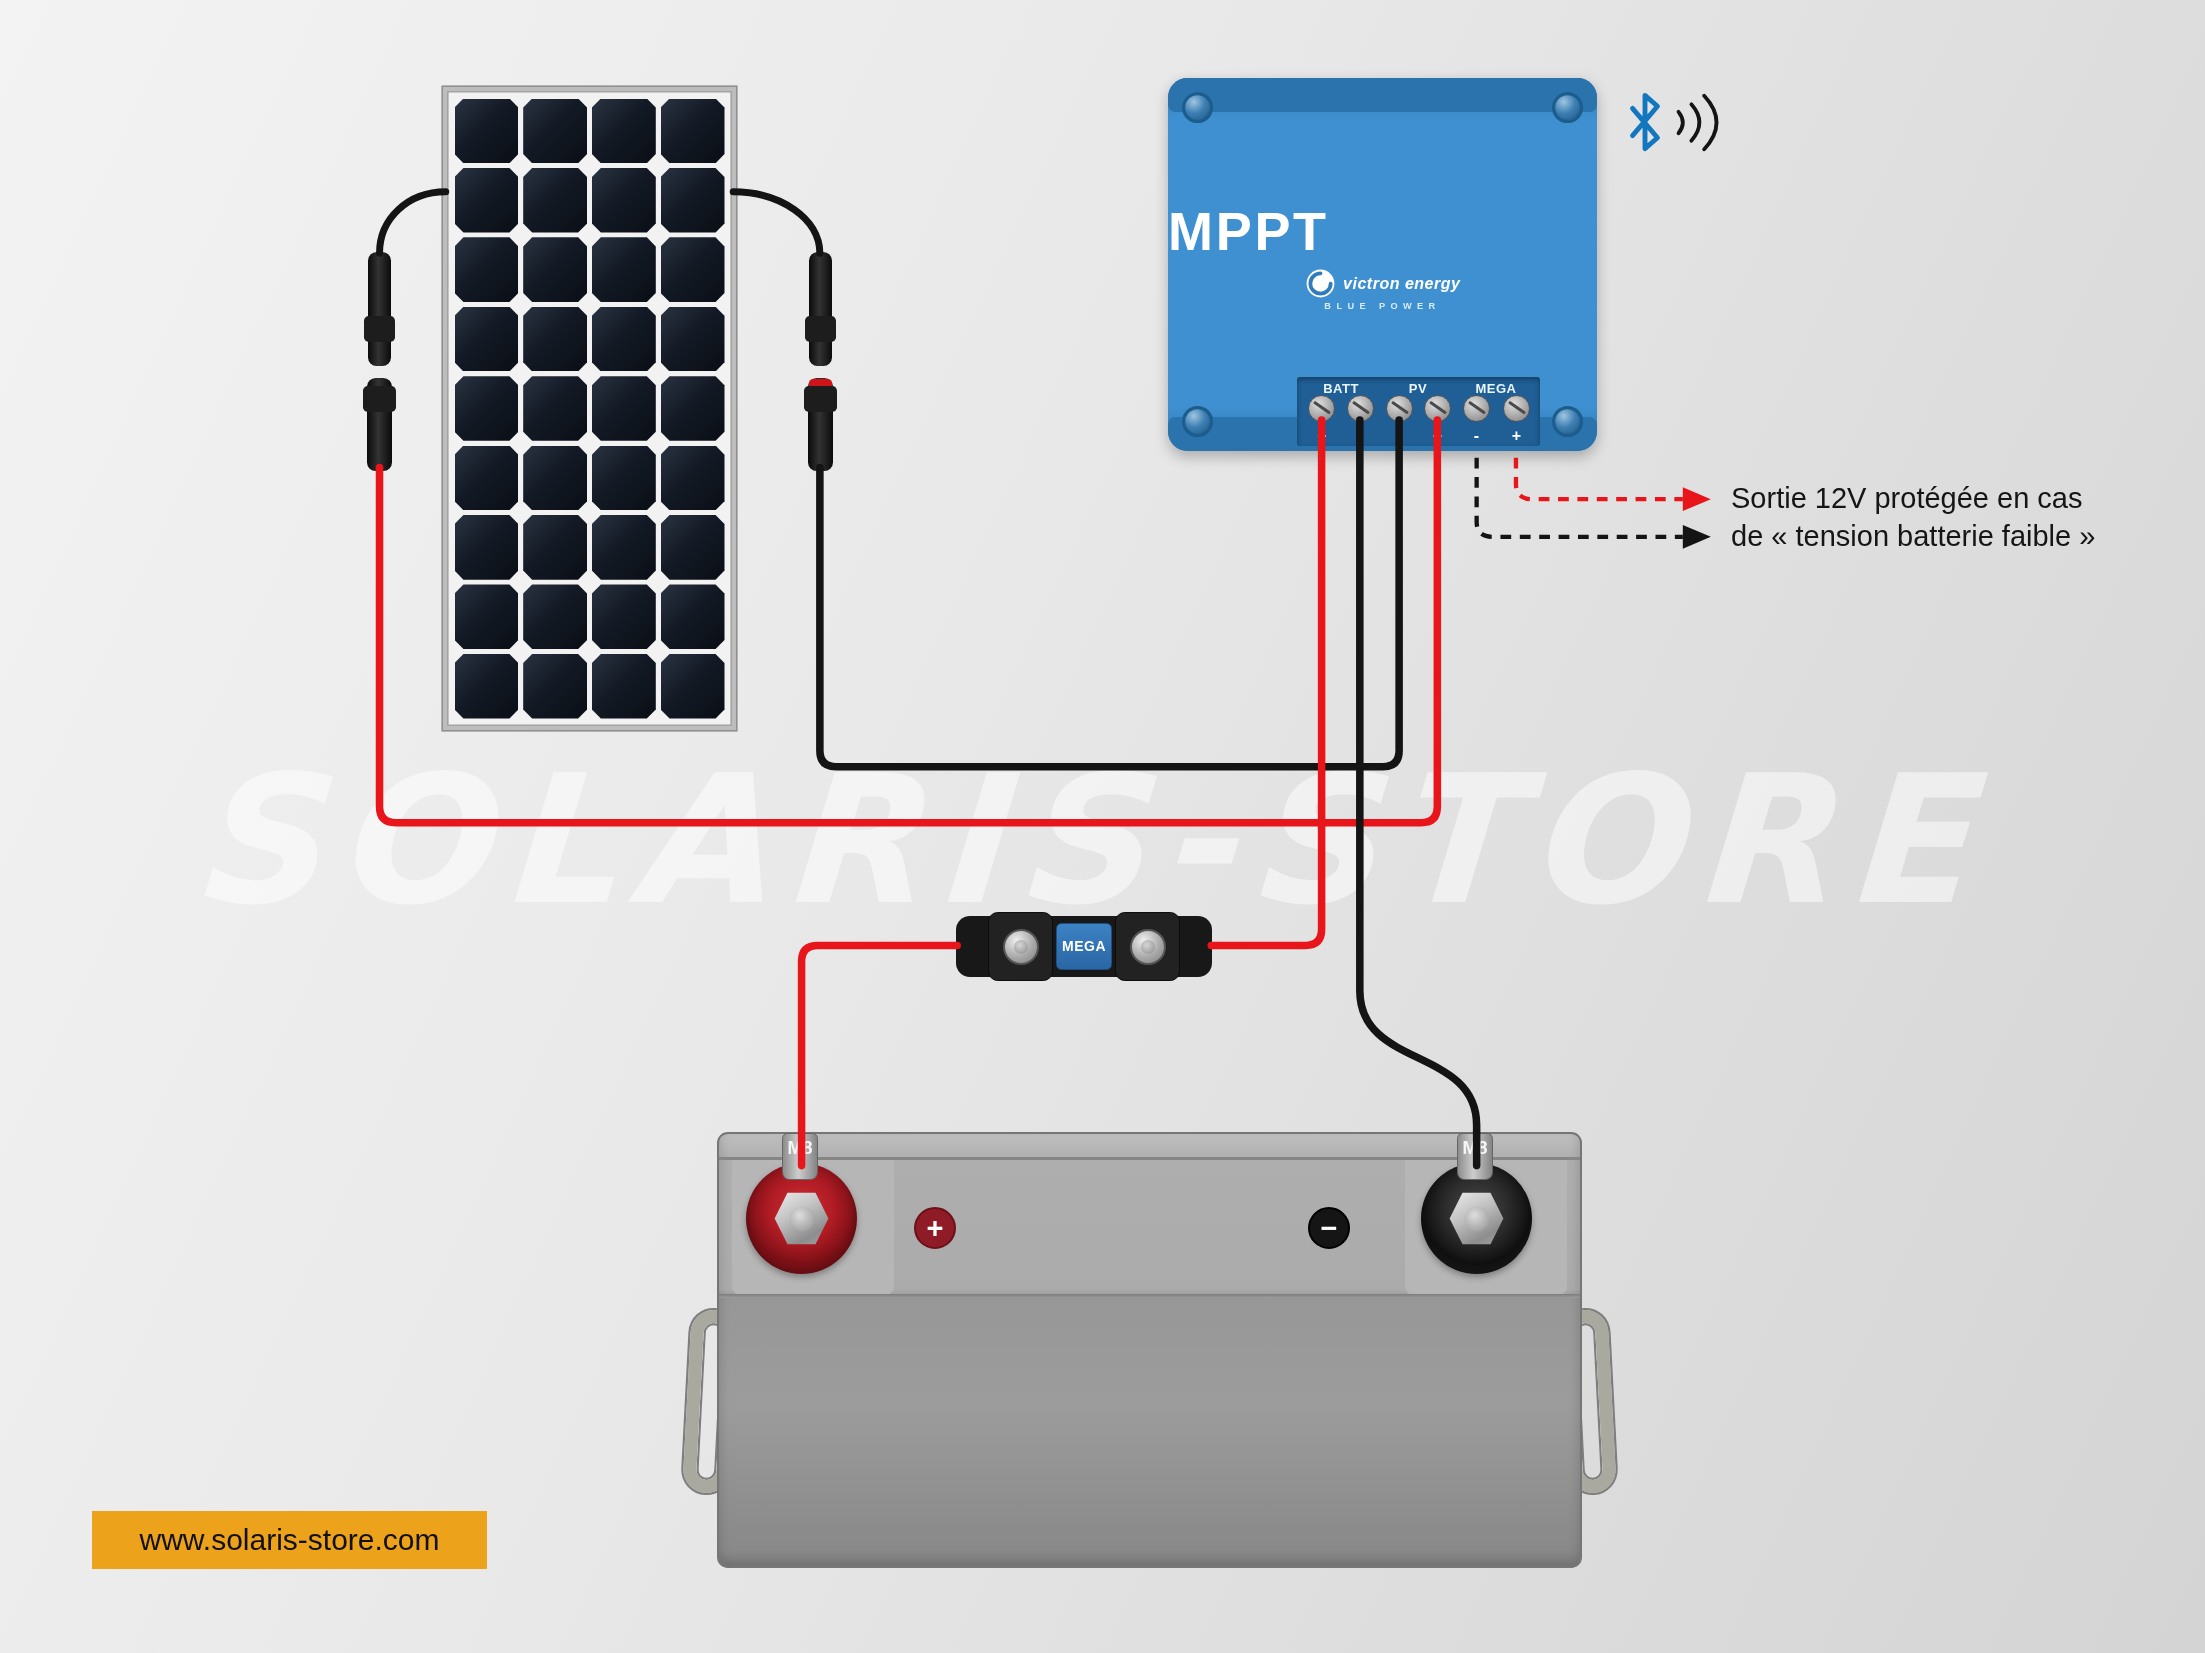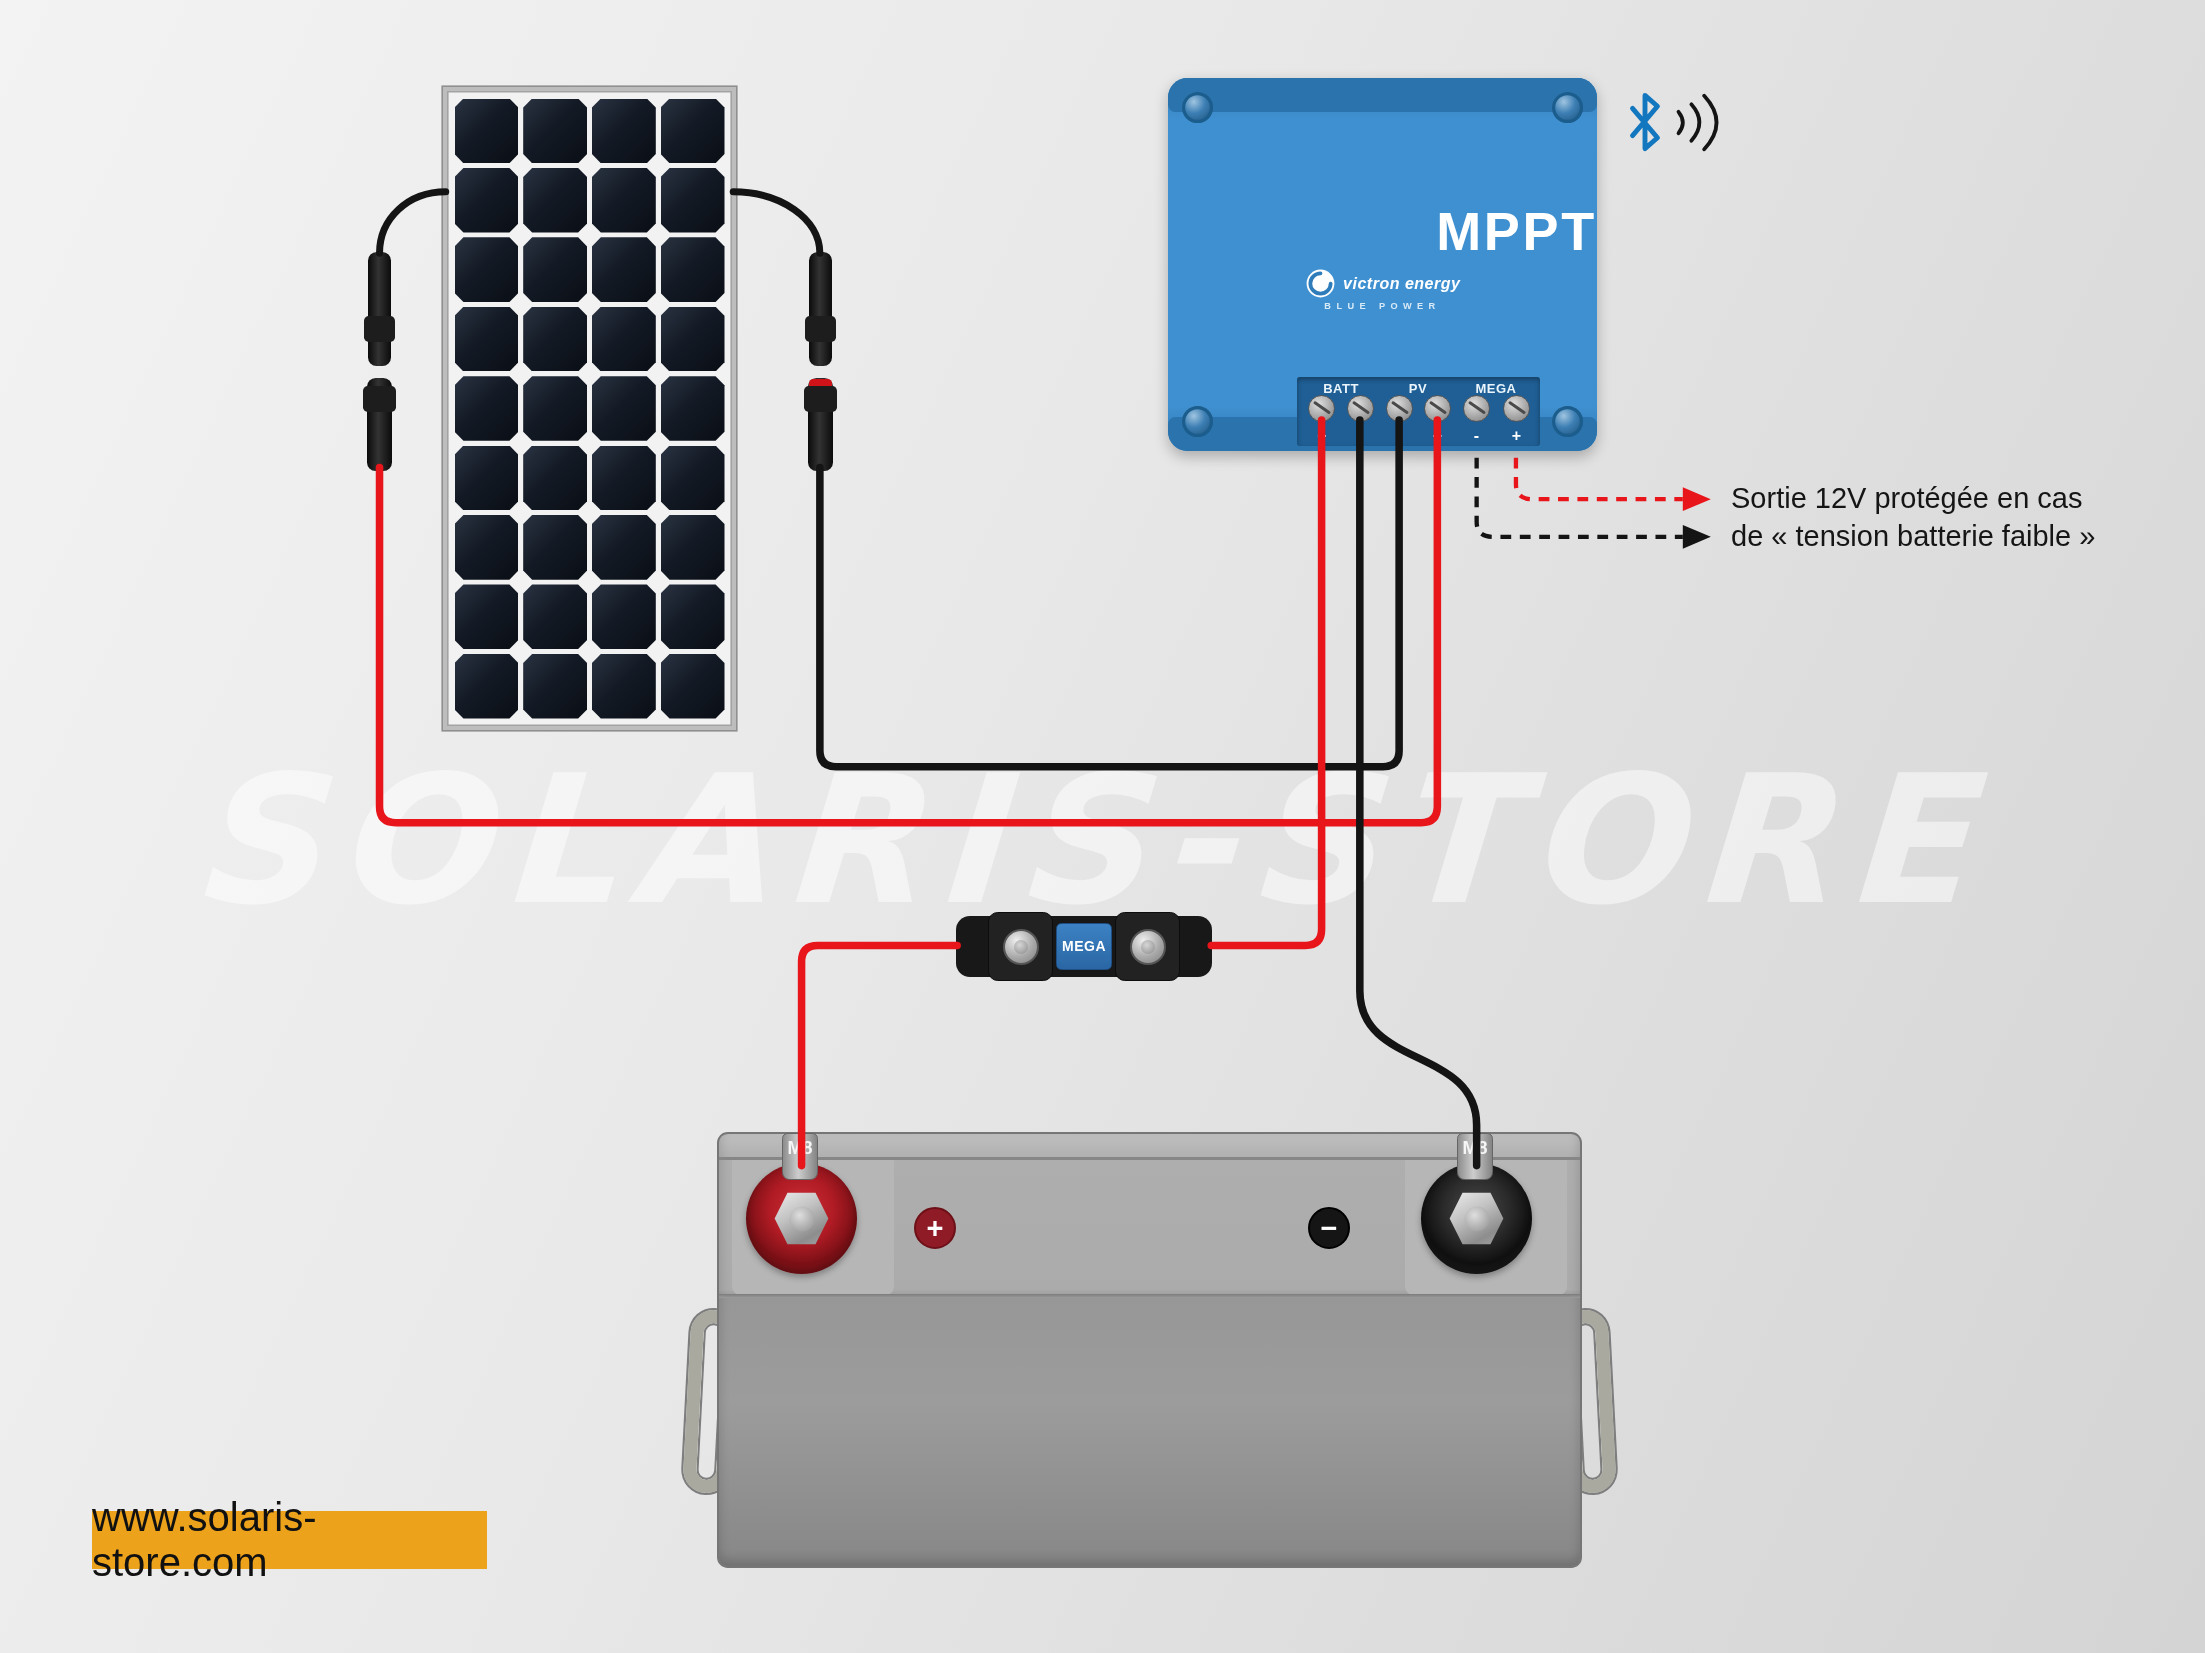--- a/index.html
+++ b/index.html
@@ -40,21 +40,21 @@
 
   
   .mppt{position:absolute;left:1168px;top:78px;width:429px;height:373px;border-radius:19.4px;
     background:linear-gradient(180deg,#2f7cba 0%,#3f90d0 11%,#3f90d0 88%,#2d77b4 100%);
     box-shadow:0 5.4px 14px rgba(0,0,0,.25);}
   .mppt::before{content:"";position:absolute;left:0;right:0;top:0;height:34px;background:#2a73ad;border-radius:19.4px 19.4px 7.5px 7.5px;}
   .mppt::after{content:"";position:absolute;left:0;right:0;bottom:0;height:34px;background:#2a73ad;border-radius:7.5px 7.5px 19.4px 19.4px;}
   .c-screw{position:absolute;width:31px;height:31px;border-radius:50%;z-index:2;
     background:radial-gradient(circle at 38% 32%,#9fc4e0 0%,#3d7fb4 40%,#14486f 100%);
     box-shadow:inset 0 0 0 3.2px #1b5d8d;}
-  .mppt-title{position:absolute;left:0;right:0;top:122px;text-align:right;color:#fff;
+  .mppt-title{position:absolute;left:0;right:0;top:122px;text-align:left;color:#fff;
     font-size:54px;font-weight:700;letter-spacing:2.7px;z-index:2;}
   .brand{position:absolute;left:0;right:0;top:190px;display:flex;align-items:center;justify-content:center;gap:7.5px;z-index:2;}
   .brand-text{color:#fff;font-size:16px;font-weight:800;font-style:italic;letter-spacing:0.5px;}
   .brand-sub{position:absolute;left:0;right:0;top:223px;text-align:center;color:#d9eaf7;
     font-size:9.2px;font-weight:700;letter-spacing:5.4px;z-index:2;}
   .t-strip{position:absolute;left:129px;top:299px;width:243px;height:69px;background:#1f5f95;
     border-radius:3px;box-shadow:inset 0 2.2px 5.4px rgba(0,0,0,.35);z-index:3;}
   .t-label{position:absolute;top:4.3px;transform:translateX(-50%);color:#eaf4fb;font-size:13px;font-weight:700;letter-spacing:0.5px;}
   .t-screw{position:absolute;top:18.3px;width:27px;height:27px;border-radius:50%;
     background:radial-gradient(circle at 38% 32%,#e0e0e0,#a8a8a8 55%,#7c7c7c);border:1.6px solid #555;box-sizing:border-box;}
@@ -106,21 +106,21 @@
     box-shadow:0 0 0 2.2px #7e7e7e, inset 0 0 0 2.2px #7e7e7e;}
   .handle-left{left:-30px;transform:rotate(3deg);}
   .handle-right{right:-30px;transform:rotate(-3deg);}
 
   
   .note-line{position:absolute;left:1731px;color:#151515;font-size:29px;white-space:nowrap;}
   .note-1{top:482px;} .note-2{top:520px;}
 
   
   .site{position:absolute;left:92px;top:1511px;width:395px;height:58px;background:#eda21c;
-    display:flex;align-items:center;justify-content:center;color:#111;font-size:40px;cursor:pointer;}
+    display:flex;align-items:center;justify-content:center;color:#111;font-size:30px;cursor:pointer;}
 </style>
 </head>
 <body>
 
 <div class="canvas">
 
   <div class="watermark">SOLARIS-STORE</div>
 
   <div class="panel">
     <div class="panel-grid">

